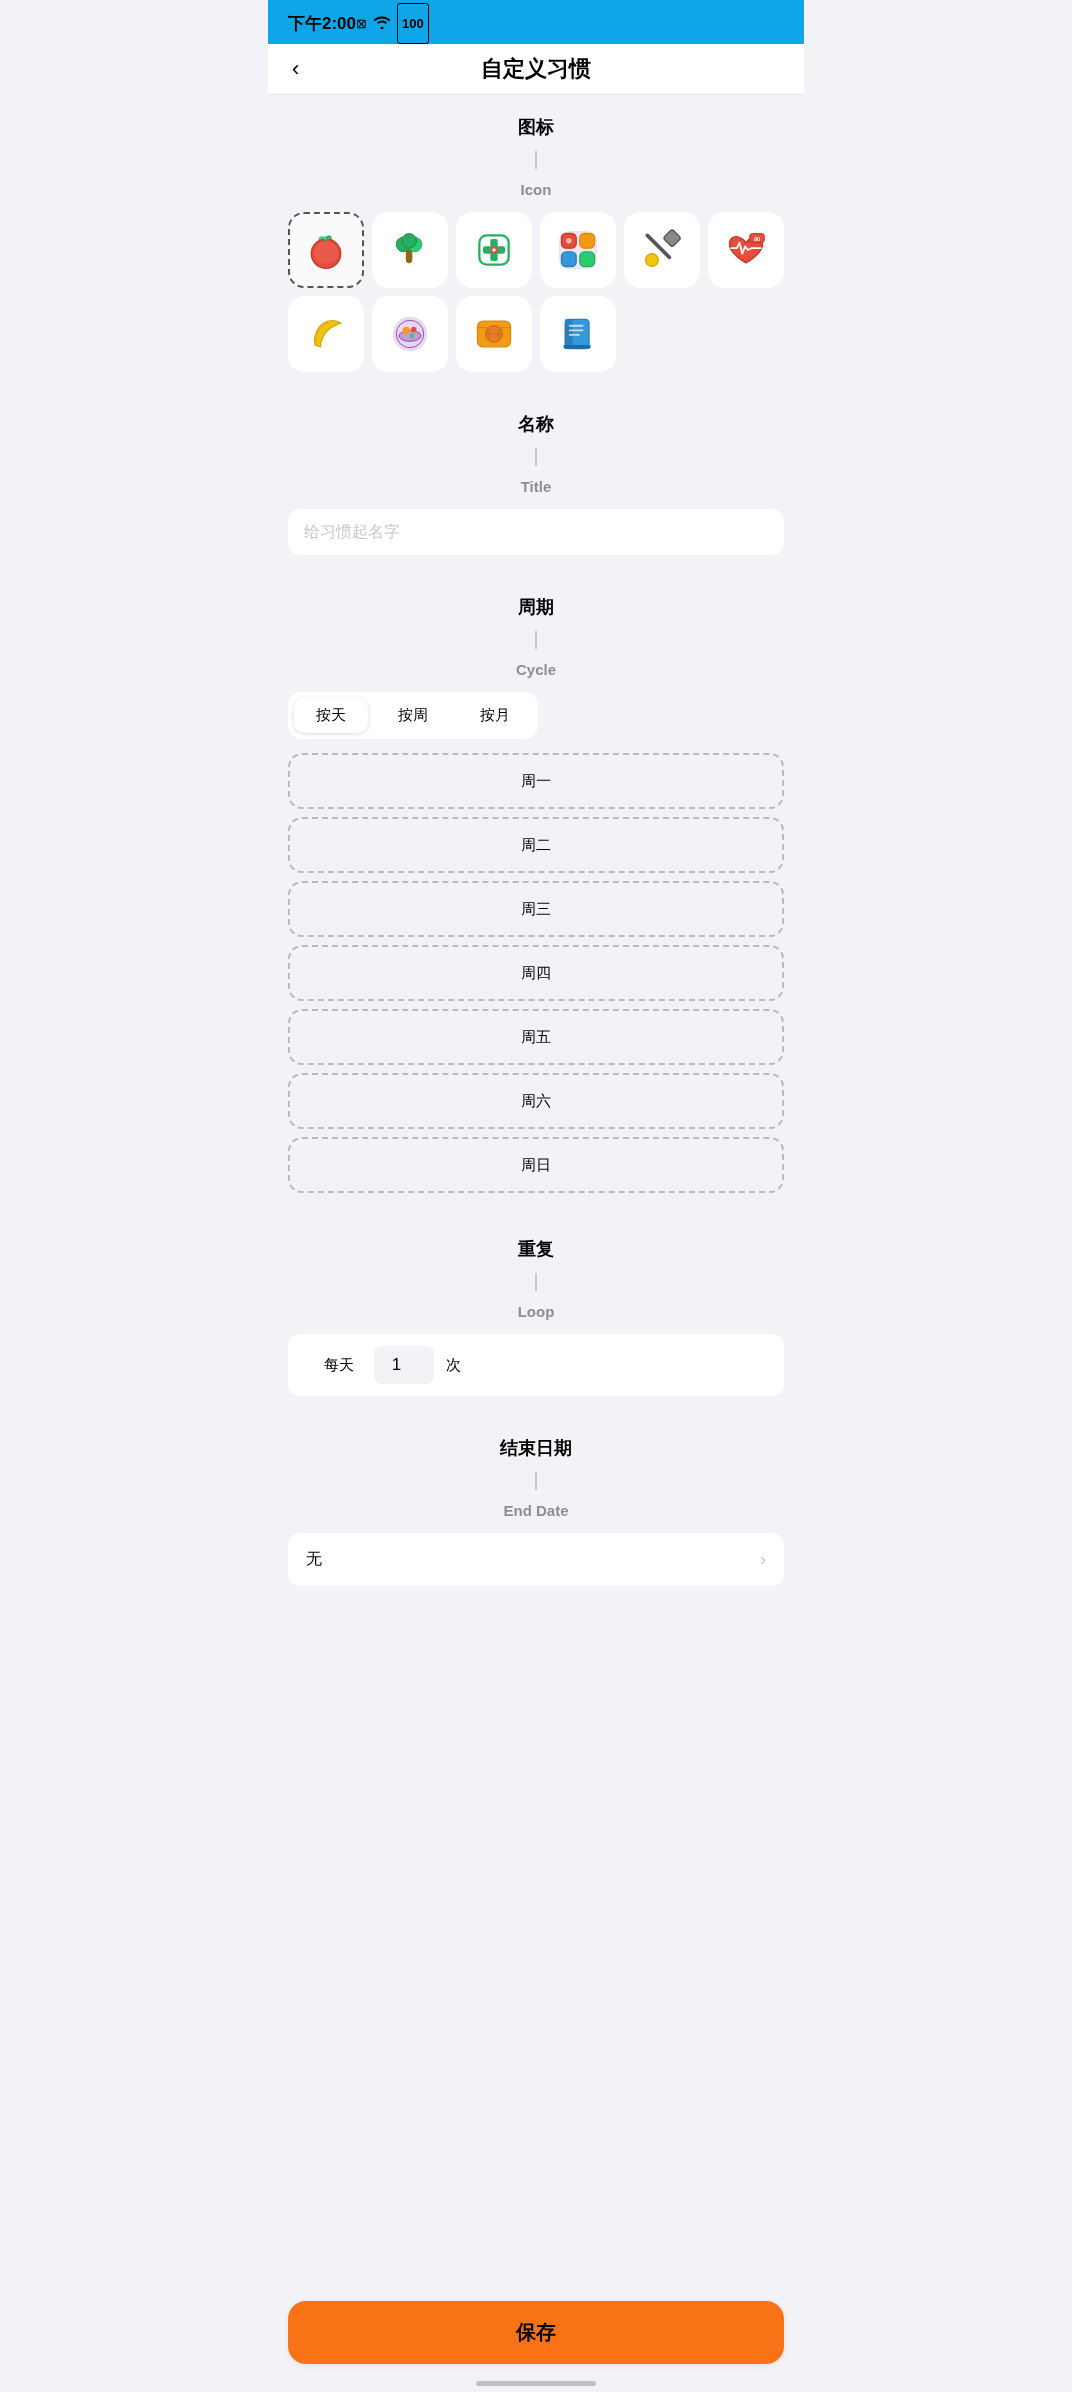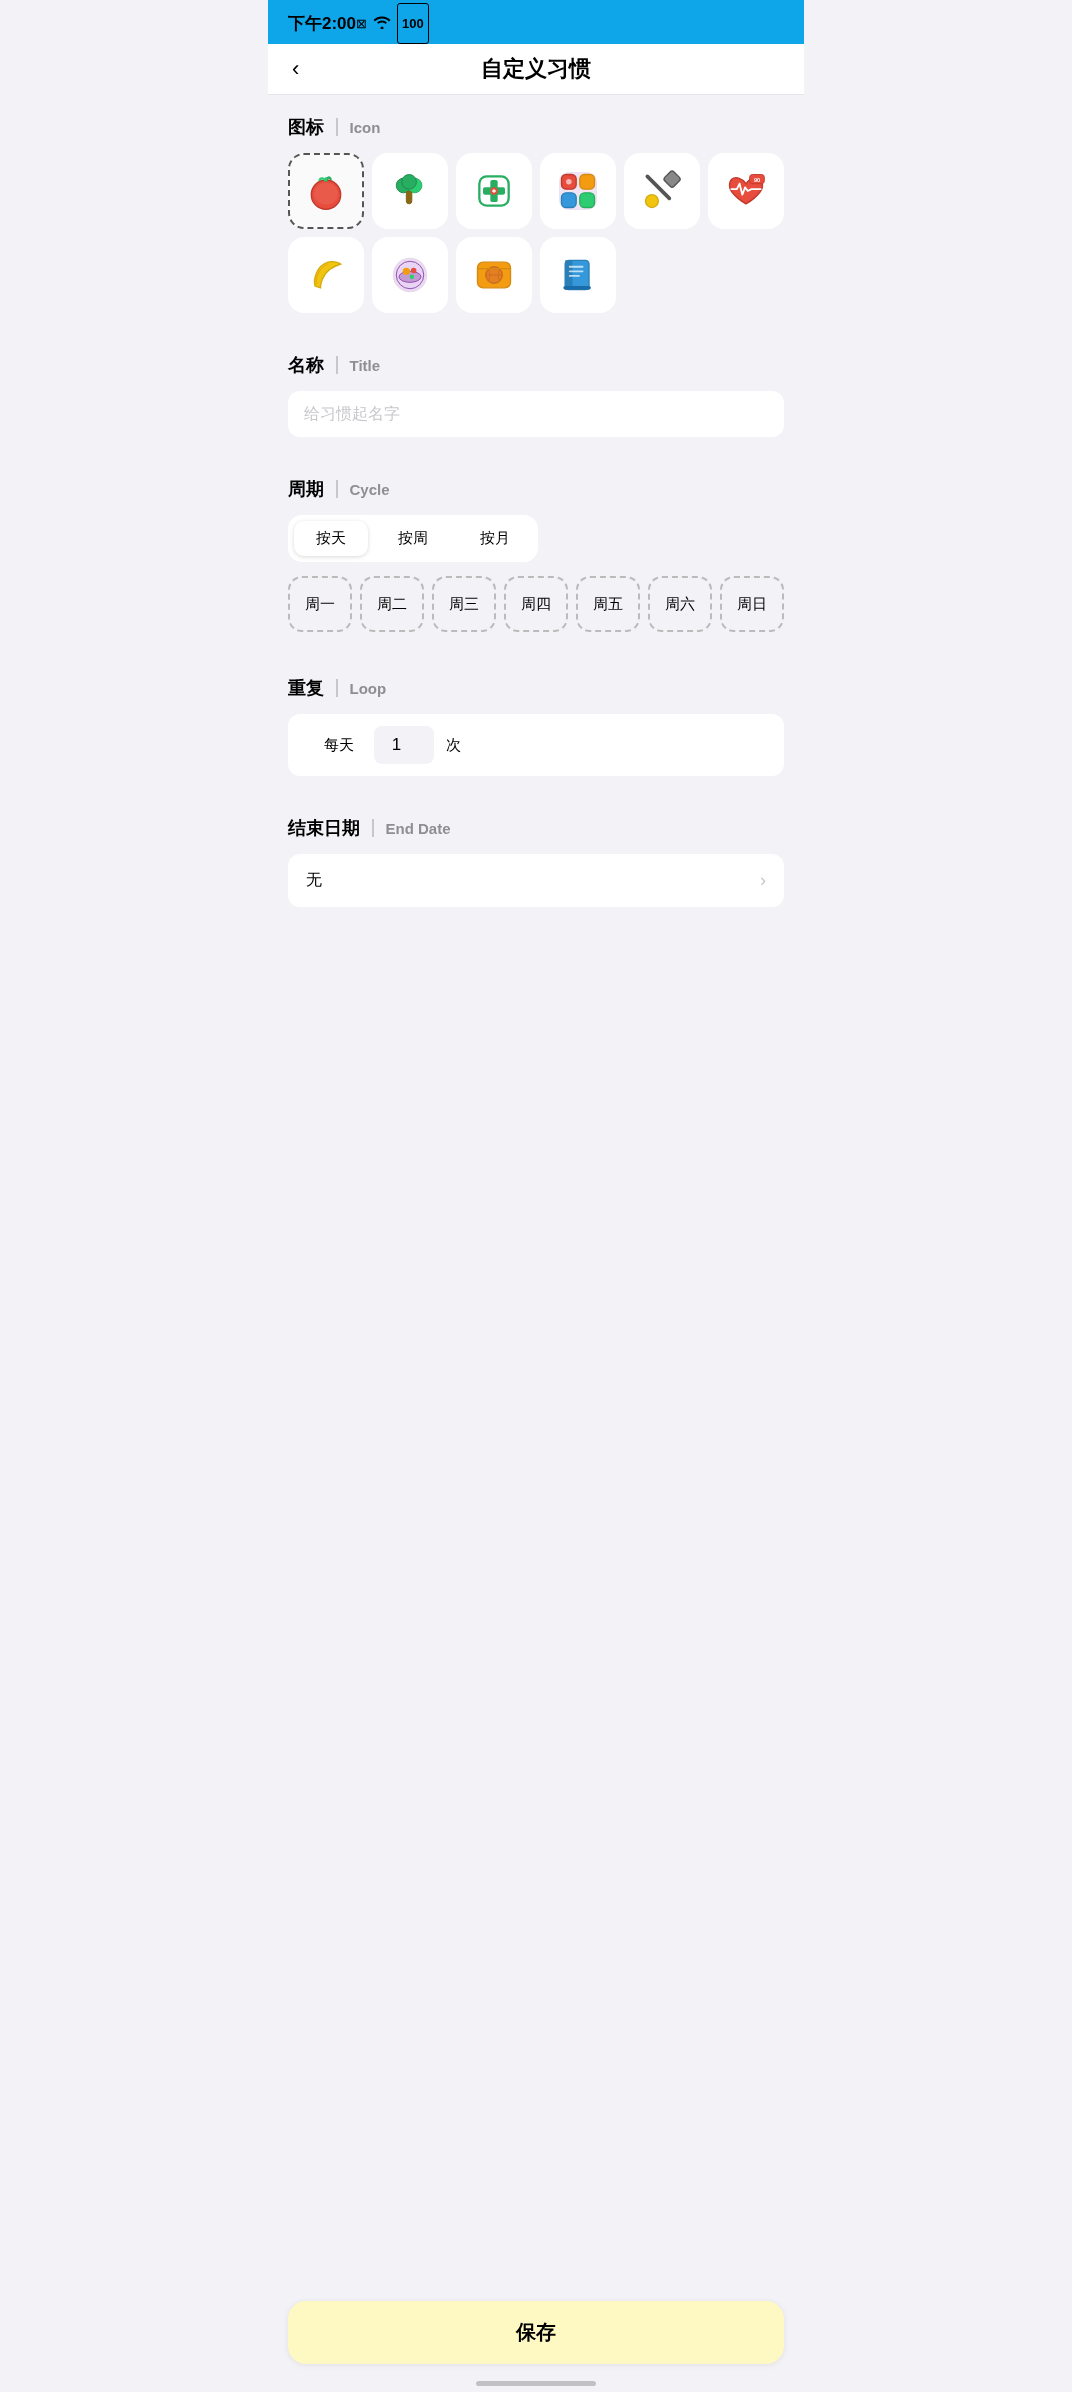--- a/index.html
+++ b/index.html
@@ -74,20 +74,21 @@
     .section {
       background: #f2f2f7;
       padding: 20px 20px 0;
     }
 
     .section-label {
       display: flex;
       align-items: center;
       gap: 12px;
       margin-bottom: 14px;
+      flex-direction: column;
     }
     .section-label-cn {
       font-size: 18px;
       font-weight: 700;
       color: #000;
     }
     .section-divider {
       width: 1.5px;
       height: 18px;
       background: #c7c7cc;
@@ -166,20 +167,21 @@
       font-weight: 500;
     }
 
     
     .day-selector {
       display: flex;
       gap: 8px;
       margin-bottom: 20px;
       overflow-x: auto;
       padding-bottom: 4px;
+      flex-direction: column;
     }
     .day-item {
       min-width: 64px;
       height: 56px;
       border: 2px dashed #bbb;
       border-radius: 14px;
       display: flex;
       align-items: center;
       justify-content: center;
       font-size: 15px;
@@ -255,21 +257,21 @@
       position: fixed;
       bottom: 0;
       left: 50%;
       transform: translateX(-50%);
       width: 536px;
       background: #f2f2f7;
       padding: 12px 20px 28px;
     }
     .save-btn {
       width: 100%;
-      background: #fef9c3;
+      background: #f97316;
       border: none;
       border-radius: 18px;
       padding: 18px;
       font-size: 20px;
       font-weight: 600;
       color: #000;
       cursor: pointer;
       box-shadow: 0 1px 6px rgba(0,0,0,0.08);
     }
 

